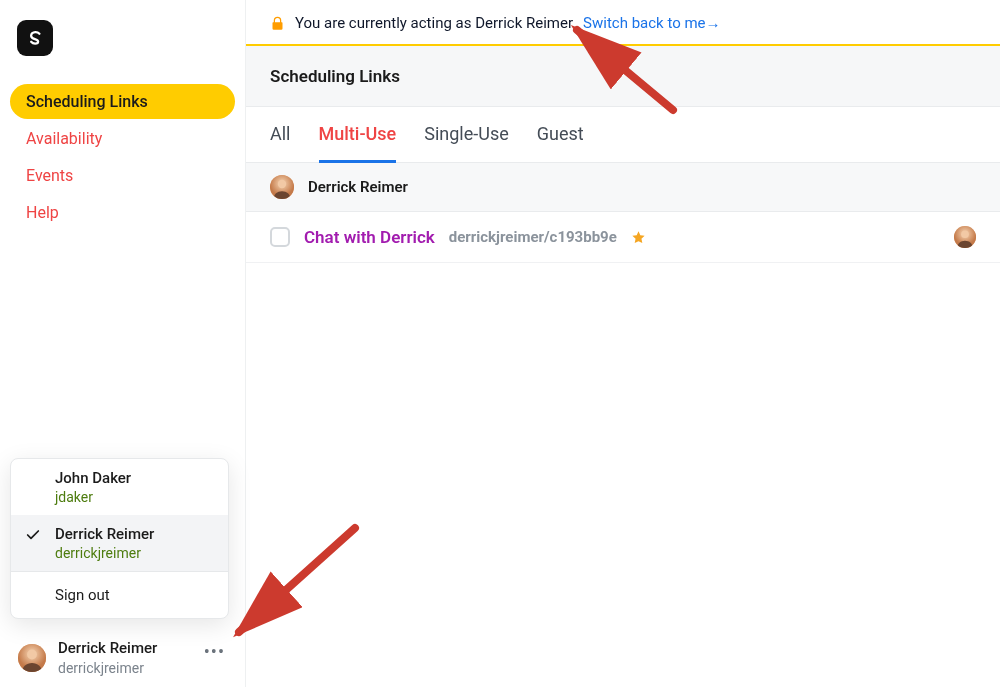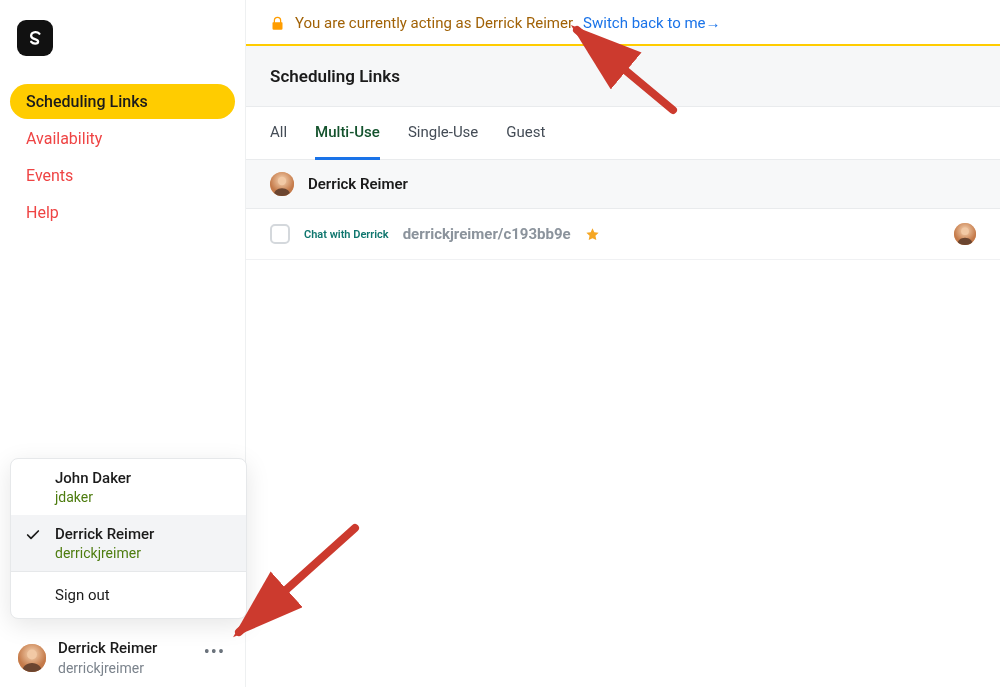--- a/index.html
+++ b/index.html
@@ -74,21 +74,21 @@
       letter-spacing: 1px;
       align-self: flex-start;
       padding-top: 2px;
     }
 
     
     .user-menu {
       position: absolute;
       left: 10px;
       bottom: 68px;
-      width: 237px;
+      width: 219px;
       background: #fff;
       border: 1px solid #e6e8ea;
       border-radius: 8px;
       box-shadow: 0 6px 24px rgba(0,0,0,0.10);
       overflow: hidden;
     }
     .user-menu-item {
       padding: 10px 14px 10px 44px;
       cursor: pointer;
       position: relative;
@@ -112,48 +112,48 @@
     
     .main { flex: 1; display: flex; flex-direction: column; }
 
     .impersonation-banner {
       display: flex; align-items: center; gap: 10px;
       padding: 14px 24px 12px 24px;
       font-size: 15px;
       border-bottom: 2px solid #ffcc00;
     }
     .lock-icon { width: 15px; height: 15px; color: #ff9d00; }
-    .banner-text { color: #a16207; }
+    .banner-text { color: #0f172a; }
     .switch-link { color: #1a73e8; cursor: pointer; display: inline-flex; align-items: center; }
     .arrow-right { font-size: 15px; }
 
     .section-header {
       background: #f6f7f8;
       padding: 20px 24px;
       font-size: 17px;
       font-weight: 600;
       color: #1b1b1b;
       border-bottom: 1px solid #e9ebed;
     }
 
     .tabs {
       display: flex; gap: 28px;
       padding: 0 24px;
       border-bottom: 1px solid #e9ebed;
     }
     .tab {
       padding: 16px 0;
-      font-size: 15px;
+      font-size: 18px;
       color: #444c56;
       cursor: pointer;
       border-bottom: 3px solid transparent;
       margin-bottom: -1px;
     }
     .tab.active {
-      color: #14532d;
+      color: #ef4444;
       font-weight: 500;
       border-bottom-color: #1a73e8;
     }
 
     .owner-row {
       display: flex; align-items: center; gap: 14px;
       padding: 12px 24px;
       background: #f7f8f9;
       border-bottom: 1px solid #e9ebed;
     }
@@ -164,21 +164,21 @@
       display: flex; align-items: center; gap: 14px;
       padding: 14px 24px;
       border-bottom: 1px solid #f0f1f3;
       cursor: pointer;
     }
     .checkbox {
       width: 20px; height: 20px;
       border: 2px solid #d4d8dc;
       border-radius: 5px;
     }
-    .link-title { font-size: 11px; font-weight: 600; color: #0f766e; }
+    .link-title { font-size: 17px; font-weight: 600; color: #a21caf; }
     .link-slug { font-size: 15px; color: #8b939c; font-weight: bold; }
     .star-icon { width: 15px; height: 15px; color: #f5a623; }
     .row-spacer { flex: 1; }
     .row-avatar .avatar { width: 22px; height: 22px; }
 
     
     .arrow-annot {
       position: absolute;
       pointer-events: none;
     }

